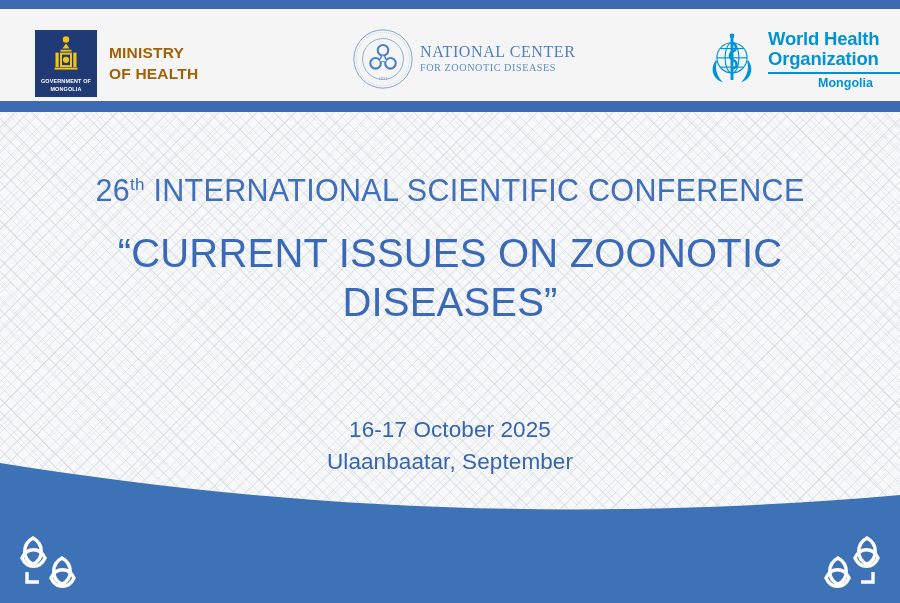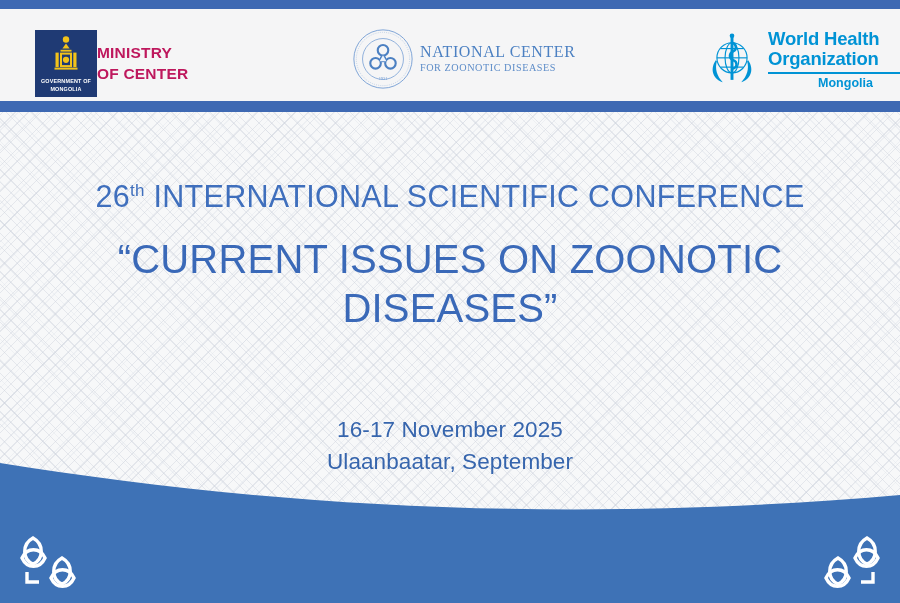--- a/index.html
+++ b/index.html
@@ -45,21 +45,21 @@
     position:absolute;left:0;right:0;bottom:13px;
     text-align:center;color:#ffffff;font-size:5.4px;
     font-weight:bold;letter-spacing:.2px;line-height:1;
   }
   .moh-mgl{
     position:absolute;left:0;right:0;bottom:5px;
     text-align:center;color:#ffffff;font-size:5.4px;
     font-weight:bold;letter-spacing:.2px;line-height:1;
   }
   .moh-text{
-    color:#be185d;font-size:15.5px;
+    margin-left:12px;color:#a16207;font-size:15.5px;
     font-weight:bold;line-height:1.32;letter-spacing:.2px;
   }
 
   
   .logo-ncz{
     position:absolute;left:352px;top:19px;
     display:flex;align-items:center;
   }
   .ncz-seal{width:62px;height:62px;display:block;}
   .ncz-text{margin-left:6px;color:#4a7fc1;line-height:1;}
@@ -97,21 +97,21 @@
     background-color:#f7f8f9;
     background-image:
       repeating-linear-gradient(45deg,  rgba(205,210,220,.45) 0 1px, rgba(0,0,0,0) 1px 9px),
       repeating-linear-gradient(-45deg, rgba(205,210,220,.45) 0 1px, rgba(0,0,0,0) 1px 9px),
       repeating-linear-gradient(45deg,  rgba(219,224,232,.35) 4px 5px, rgba(0,0,0,0) 5px 18px),
       repeating-linear-gradient(-45deg, rgba(219,224,232,.35) 4px 5px, rgba(0,0,0,0) 5px 18px);
   }
 
   
   .title-block{
-    position:absolute;left:0;top:63px;width:900px;text-align:center;margin-top:6px;
+    position:absolute;left:0;top:63px;width:900px;text-align:center;
   }
   .conf-line{
     color:#3f6fbd;font-size:30.5px;font-weight:normal;
     letter-spacing:.3px;line-height:1;
   }
   .conf-line .sup{font-size:17px;vertical-align:super;line-height:0;}
   .theme{
     margin-top:23px;color:#3a69b8;font-size:40px;font-weight:normal;
     line-height:1.23;letter-spacing:.2px;padding:0 55px;
   }
@@ -152,21 +152,21 @@
           <rect x="11" y="19.6" width="8" height="10.5" fill="#1f3a74"></rect>
           <circle cx="15" cy="24.8" r="3.1" fill="#f2c21a"></circle>
           <path d="M12 24.8a3 3 0 0 1 6 0 3 3 0 0 1-6 0" fill="#1f3a74" opacity="0"></path>
           <rect x="3.5" y="32.6" width="23" height="2" fill="#f2c21a"></rect>
         </svg>
         <div class="moh-gov">GOVERNMENT OF</div>
         <div class="moh-mgl">MONGOLIA</div>
       </div>
       <div class="moh-text">
         <div>MINISTRY</div>
-        <div>OF CENTER</div>
+        <div>OF HEALTH</div>
       </div>
     </div>
 
     <div class="logo-ncz">
       <svg class="ncz-seal" viewBox="0 0 100 100">
         <circle cx="50" cy="50" r="47" fill="none" stroke="#6f9ad2" stroke-width="1.4"></circle>
         <circle cx="50" cy="50" r="43" fill="none" stroke="#9bb9dd" stroke-width="0.9" stroke-dasharray="1.6 1.9"></circle>
         <circle cx="50" cy="50" r="33" fill="none" stroke="#6f9ad2" stroke-width="1.2"></circle>
         <g fill="none" stroke="#4c80c2" stroke-width="3.4">
           <circle cx="50" cy="36" r="8.5"></circle>
@@ -210,21 +210,21 @@
   <div class="header-sep"></div>
 
   <div class="body-area">
 
     <div class="title-block">
       <div class="conf-line"><span>26</span><span class="sup">th</span><span> INTERNATIONAL SCIENTIFIC CONFERENCE</span></div>
       <div class="theme">“CURRENT ISSUES ON ZOONOTIC DISEASES”</div>
     </div>
 
     <div class="meta-block">
-      <div class="meta-line">16-17 November 2025</div>
+      <div class="meta-line">16-17 October 2025</div>
       <div class="meta-line">Ulaanbaatar, September</div>
     </div>
   </div>
 
   <svg class="wave" viewBox="0 0 900 150" preserveAspectRatio="none">
     <path d="M0 18 C 230 52, 520 80, 900 52 L900 150 L0 150 Z" fill="#e2e3e2"></path>
     <path d="M0 10 C 240 48, 530 74, 900 42 L900 150 L0 150 Z" fill="#3e72b6"></path>
   </svg>
 
   <svg class="knot-left" width="76" height="60" viewBox="0 0 76 60">

